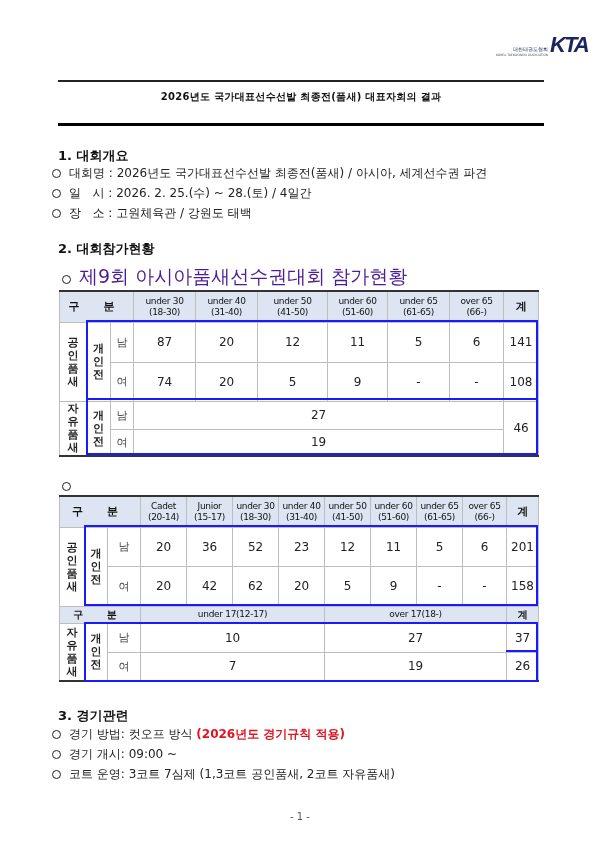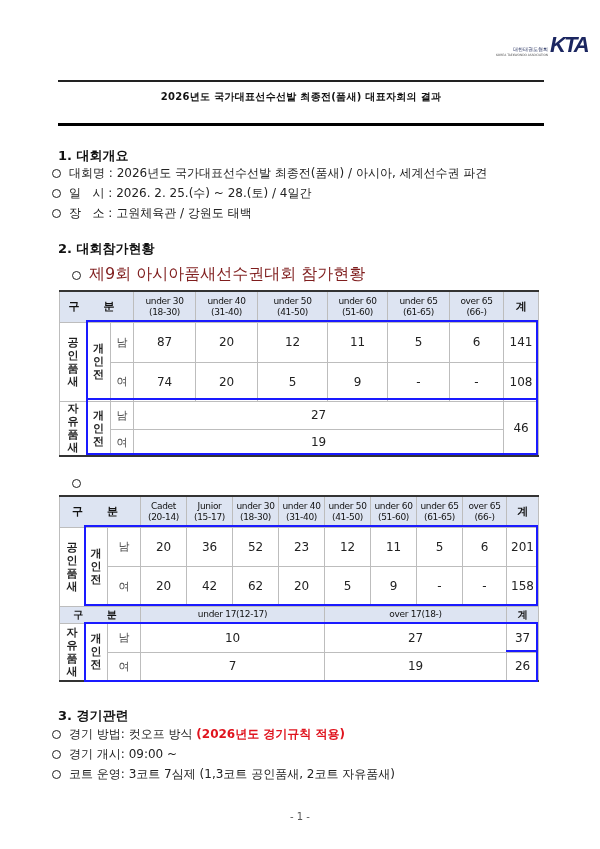--- a/index.html
+++ b/index.html
@@ -13,21 +13,21 @@
 
   .rule-top { position: absolute; left: 58px; top: 80px; width: 486px; height: 2px; background: #222; }
   .doc-title { position: absolute; left: 58px; top: 90px; width: 486px; text-align: center; font-weight: bold; font-size: 10px; color: #111; letter-spacing: 0.3px; }
   .rule-bottom { position: absolute; left: 58px; top: 123px; width: 486px; height: 3px; background: #000; }
 
   .section-h { position: absolute; left: 58px; font-weight: bold; font-size: 13px; color: #111; }
   .bullet-line { position: absolute; left: 52px; font-size: 12px; color: #222; white-space: nowrap; }
   .bullet { display: inline-block; width: 9px; height: 9px; border: 1.3px solid #222; border-radius: 50%; margin-right: 8px; vertical-align: -1px; }
   .red { color: #e0141e; font-weight: bold; }
 
-  .sub-h { position: absolute; left: 72px; font-size: 16px; color: #7f1d1d; white-space: nowrap; }
+  .sub-h { position: absolute; left: 62px; font-size: 19px; color: #4c1d95; white-space: nowrap; }
 
   table { position: absolute; border-collapse: collapse; table-layout: fixed; }
   td { border: 1px solid #bdbdbd; text-align: center; vertical-align: middle; font-size: 12px; color: #222; padding: 0; }
   .hdr td { background: #dde4f2; font-size: 9px; line-height: 11px; color: #111; letter-spacing: -0.3px; }
   .hdr td.gubun { font-size: 11px; font-weight: bold; letter-spacing: 10px; }
   .hdr td.sum { font-size: 11px; font-weight: bold; }
   td.vert { font-weight: bold; font-size: 11px; line-height: 13px; }
   td.gender { font-size: 11px; color: #444; }
   td.total { font-weight: normal; font-size: 12px; }
   .tblframe { border-top: 2px solid #333 !important; }

